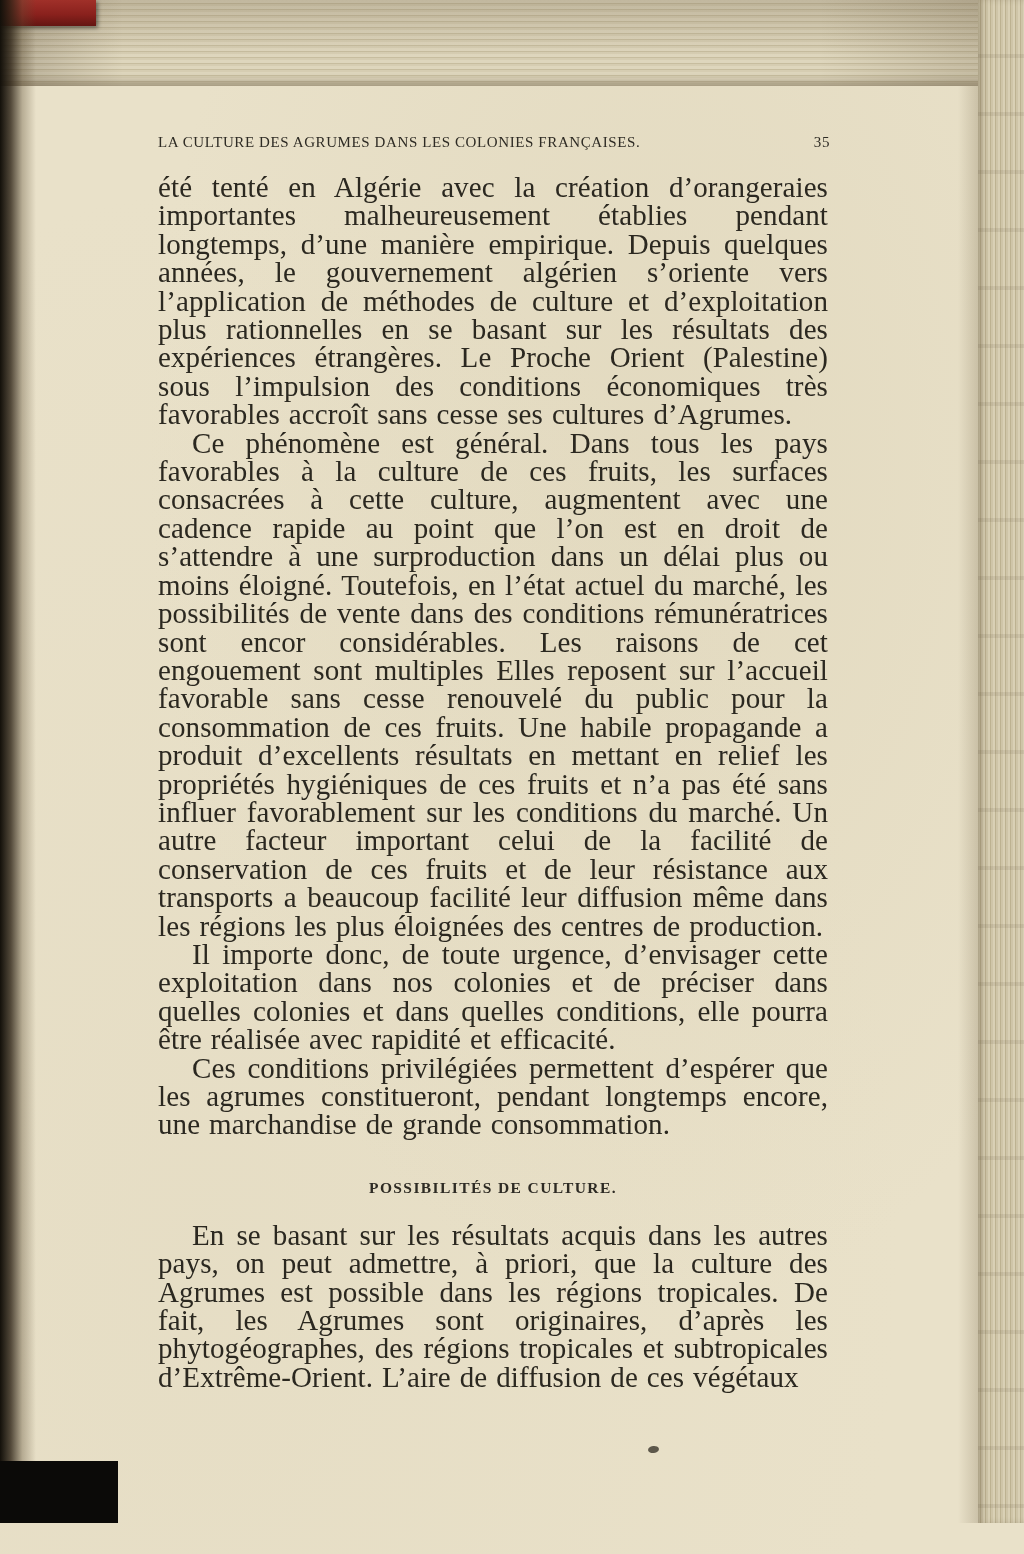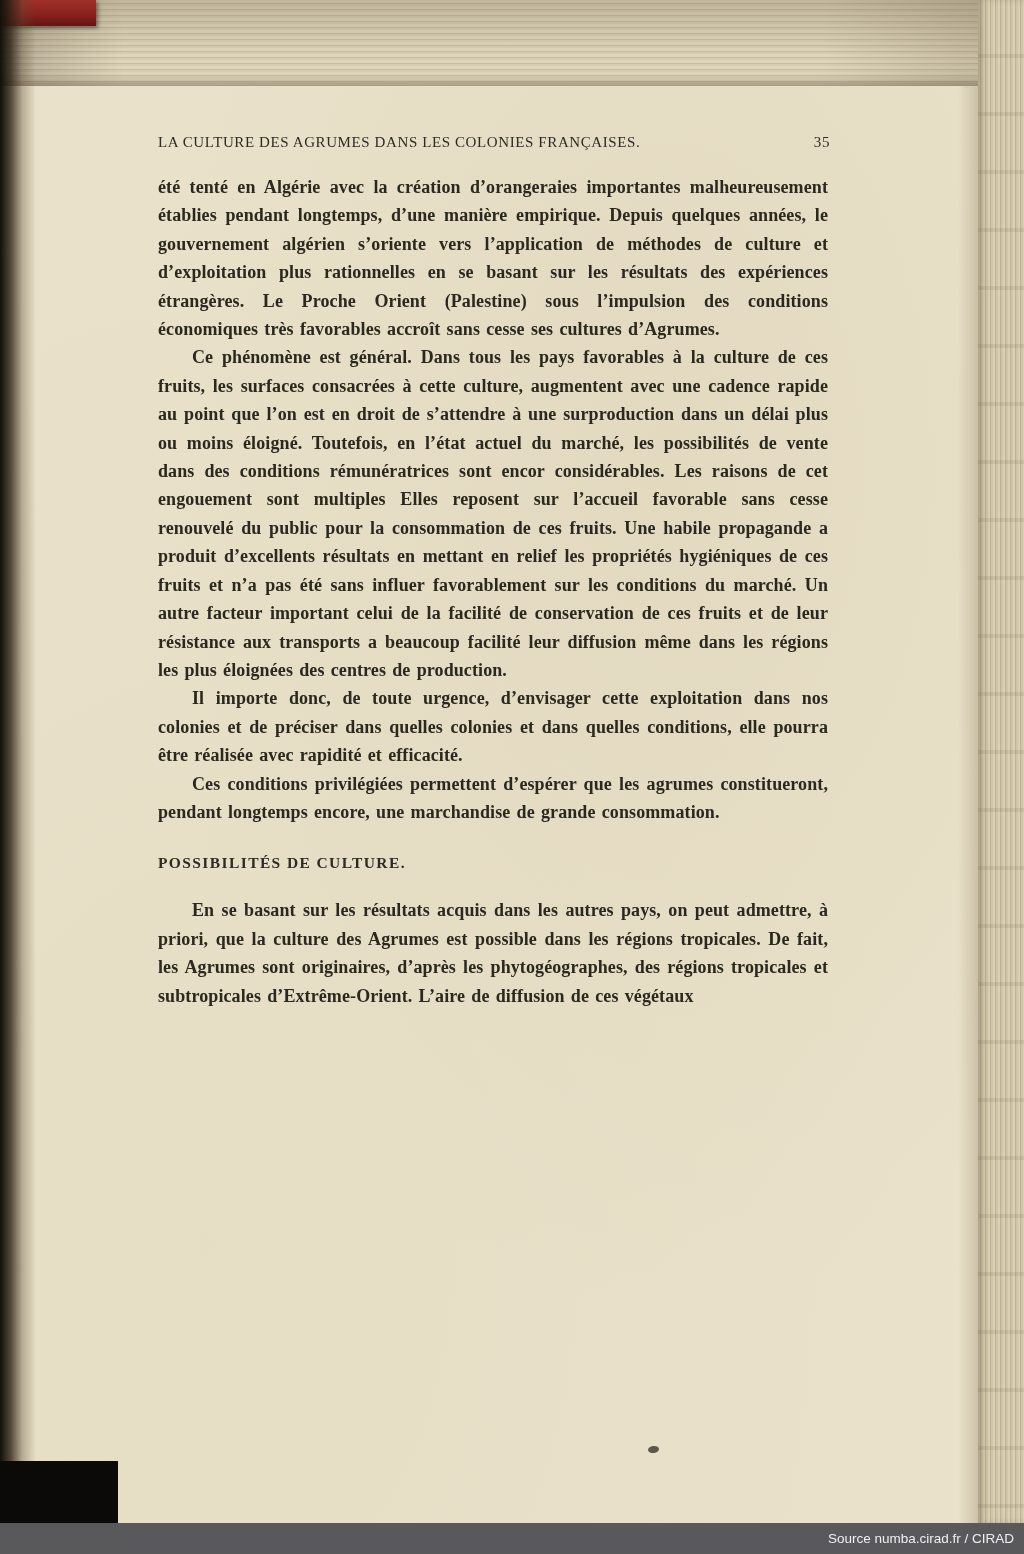--- a/index.html
+++ b/index.html
@@ -55,28 +55,28 @@
     position:absolute; left:158px; top:134px; width:670px; color:#2b2820;
   }
   .running-header {
     position:relative; text-align:left;
     font-size:15px; letter-spacing:0.6px; margin-bottom:22px; color:#2e2b24;
     white-space:nowrap;
   }
   .running-header .page-number { position:absolute; right:-2px; top:0; }
 
   .text-block p {
-    text-align:justify; font-size:18px; line-height:28.4px;
-    text-indent:34px; word-spacing:1.6px; letter-spacing:0.1px;font-weight:bold;
+    text-align:justify; font-size:29px; line-height:28.4px;
+    text-indent:34px; word-spacing:1.6px; letter-spacing:0.1px;
   }
   .text-block p.continuation { text-indent:0; }
 
   .section-heading {
-    font-size:15.5px; font-weight:bold;
-    letter-spacing:1.4px; margin:28px 0 24px; color:#2e2b24;
+    text-align:center; font-size:15.5px; font-weight:bold;
+    letter-spacing:1.4px; margin:40px 0 24px; color:#2e2b24;
   }
 
   
   .ink-dot {
     position:absolute; left:648px; top:1446px; width:11px; height:7px;
     background:#444035; border-radius:50%; opacity:0.85;
     transform:rotate(-8deg);
   }
 
   
@@ -119,17 +119,14 @@
 
     <div class="section-heading">POSSIBILITÉS DE CULTURE.</div>
 
     <p>En se basant sur les résultats acquis dans les autres pays, on peut admettre, à priori, que la culture des Agrumes est possible dans les régions tropicales. De fait, les Agrumes sont originaires, d’après les phytogéographes, des régions tropicales et subtropicales d’Extrême-Orient. L’aire de diffusion de ces végétaux</p>
 
   </div>
 
   <div class="ink-dot"></div>
   <div class="bottom-black"></div>
 
-  <div class="footer-bar">
-    <span>Source numba.cirad.fr / CIRAD</span>
-  </div>
 
 </div>
 
 </body></html>

